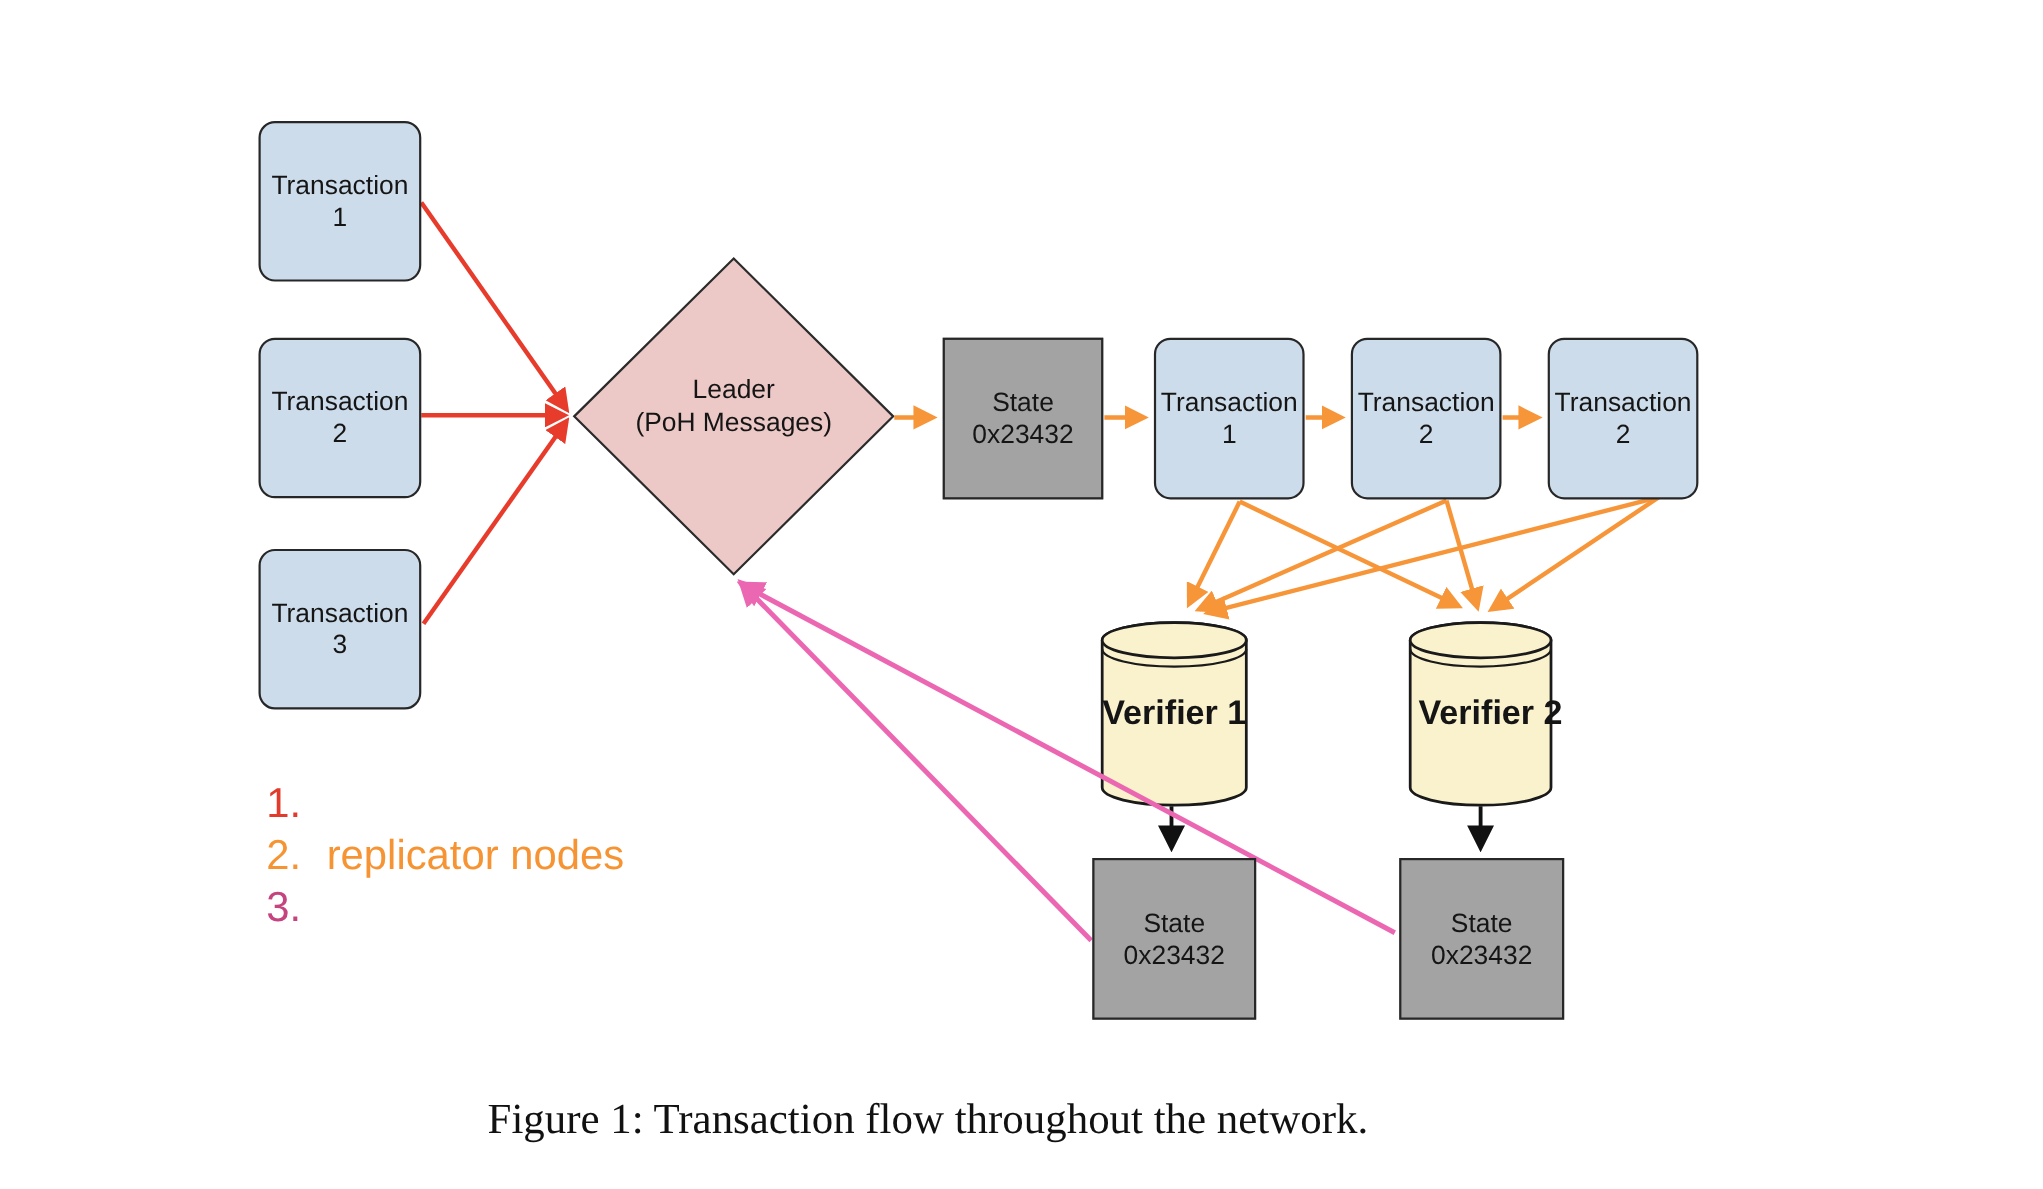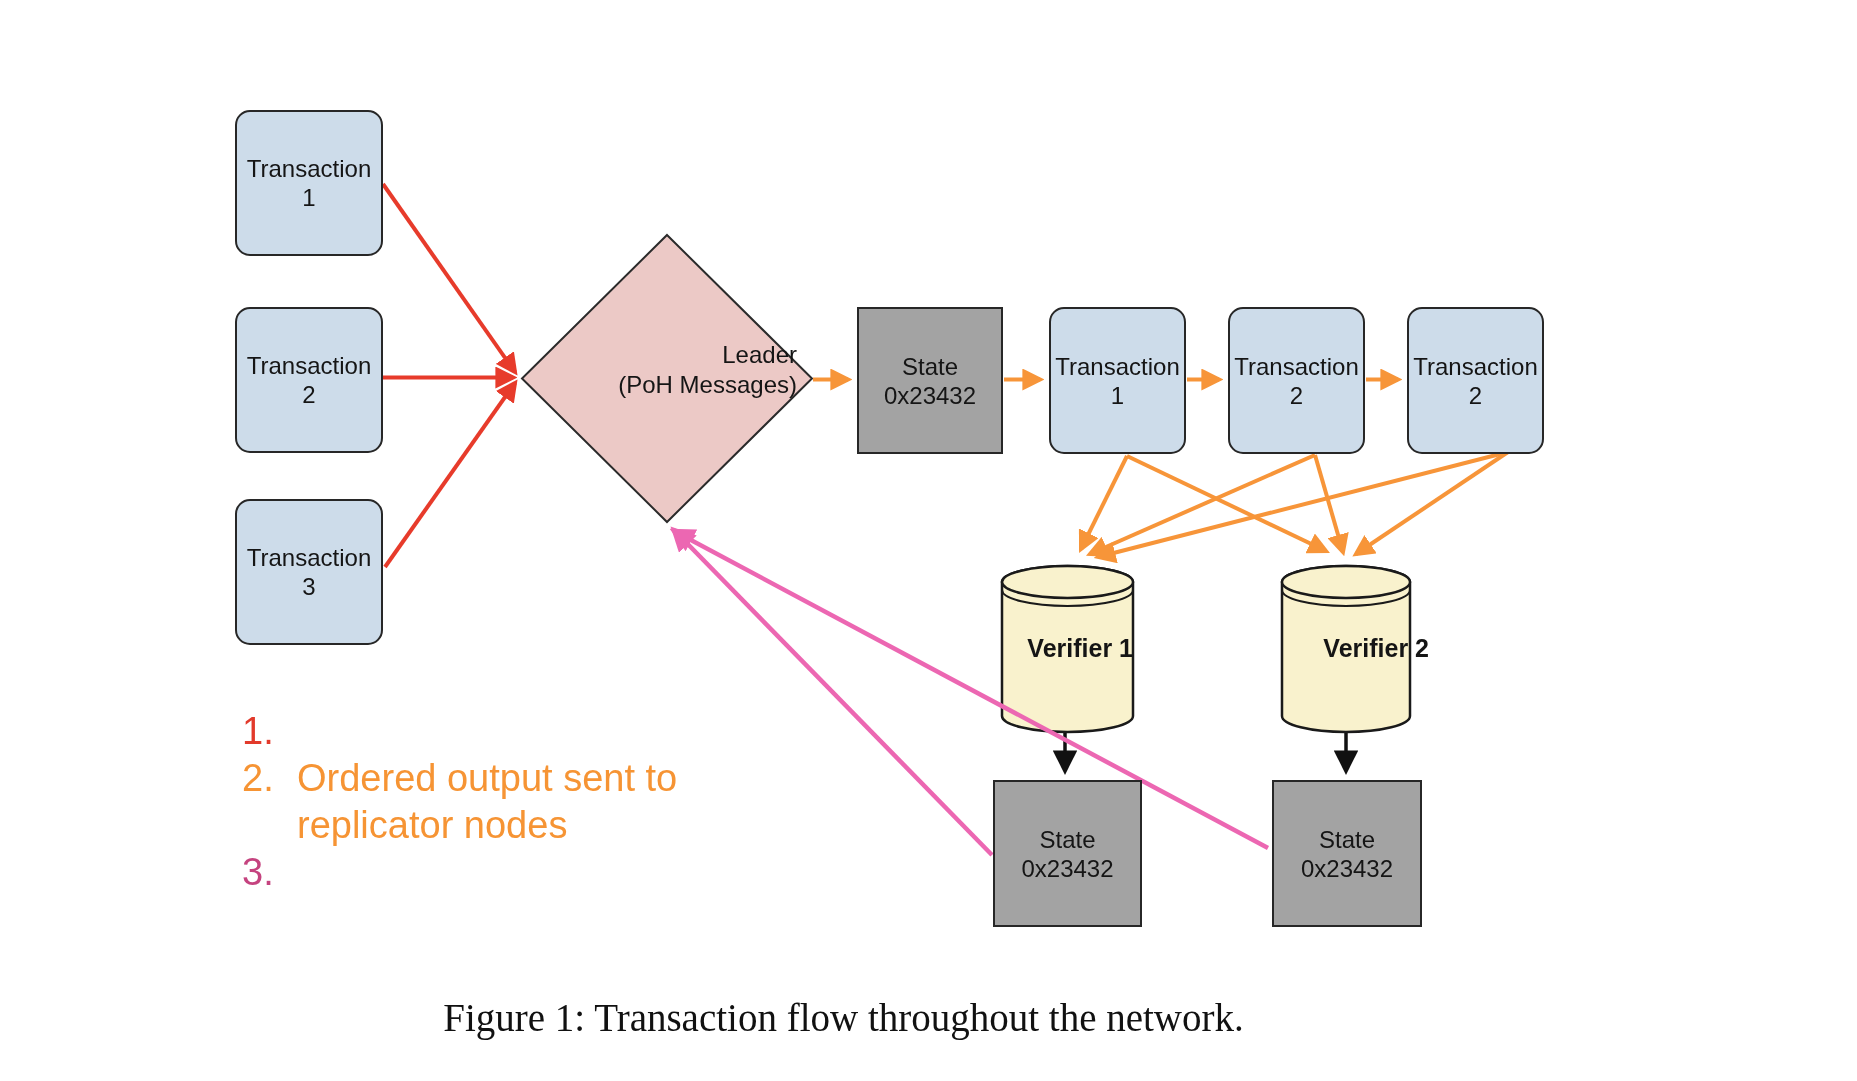--- a/index.html
+++ b/index.html
@@ -36,27 +36,27 @@
   .stateTop { left: 857px;  top: 307px; width: 146px; height: 147px; }
   .c1 { left: 1049px; top: 307px; width: 137px; height: 147px; }
   .c2 { left: 1228px; top: 307px; width: 137px; height: 147px; }
   .c3 { left: 1407px; top: 307px; width: 137px; height: 147px; }
   .s1 { left: 993px;  top: 780px; width: 149px; height: 147px; }
   .s2 { left: 1272px; top: 780px; width: 150px; height: 147px; }
 
   
   .shape-label {
     position: absolute;
-    text-align: right;
+    text-align: center;
     color: #151515;
     font-size: 24px;
     line-height: 30px;
   }
   .leader-label   { left: 537px;  top: 340px; width: 260px; }
-  .verifier-label { font-weight: bold; font-size: 25px; }
+  .verifier-label { font-weight: bold; font-size: 31px; }
   .v1-label { left: 1002px; top: 633px; width: 131px; }
   .v2-label { left: 1281px; top: 633px; width: 148px; }
 
   
   .legend {
     position: absolute;
     left: 242px;
     top: 708px;
     font-size: 38px;
     line-height: 47px;
@@ -191,21 +191,20 @@
     <span>0x23432</span>
   </div>
 
   <div class="legend">
     <div class="l-item l-red">
       <span class="l-num">1.</span>
     </div>
     <div class="l-item l-orange">
       <span class="l-num">2.</span>
       <span>
-        <span style="display:block">Ordered output sent to</span>
         <span style="display:block">replicator nodes</span>
       </span>
     </div>
     <div class="l-item l-magenta">
       <span class="l-num">3.</span>
     </div>
   </div>
 
   <div class="caption">Figure 1: Transaction flow throughout the network.</div>
 

